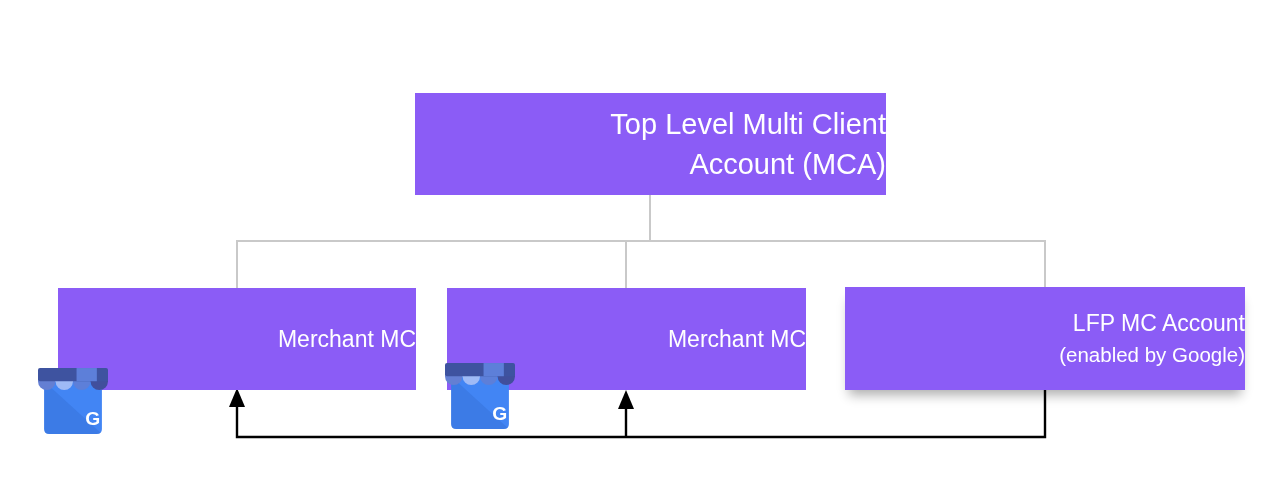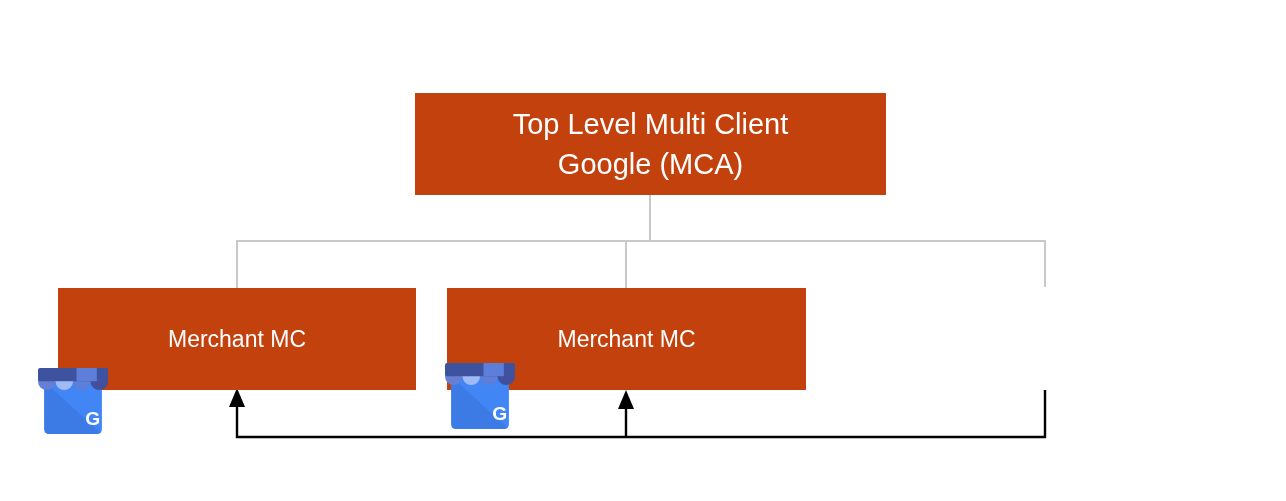--- a/index.html
+++ b/index.html
@@ -18,25 +18,25 @@
   .connectors {
     position: absolute;
     left: 0;
     top: 0;
     width: 1286px;
     height: 501px;
     pointer-events: none;
   }
   .node {
     position: absolute;
-    background: #c2410c;
+    background: #8b5cf6;
     color: #ffffff;
     display: flex;
     flex-direction: column;
-    align-items: center;
+    align-items: flex-end;
     justify-content: center;
     text-align: center;
     box-sizing: border-box;
   }
   .node-top {
     left: 415px;
     top: 93px;
     width: 471px;
     height: 102px;
     font-size: 29px;
@@ -91,31 +91,35 @@
 
     <path d="M650 195 L650 240 M237 241 L1045 241 M237 240 L237 288 M626 240 L626 288 M1045 240 L1045 287" stroke="#c9c9c9" stroke-width="2" fill="none"></path>
 
     <path d="M1045 390 L1045 437 M1046.2 437 L235.8 437 M237 438 L237 405 M626 438 L626 407" stroke="#000000" stroke-width="2.4" fill="none"></path>
     <polygon points="237,388 229,407 245,407" fill="#000000"></polygon>
     <polygon points="626,390 618,409 634,409" fill="#000000"></polygon>
   </svg>
 
   <div class="node node-top">
     <div>Top Level Multi Client</div>
-    <div>Google (MCA)</div>
+    <div>Account (MCA)</div>
   </div>
 
   <div class="node node-child node-child-1">
     <div>Merchant MC</div>
   </div>
 
   <div class="node node-child node-child-2">
     <div>Merchant MC</div>
   </div>
 
+  <div class="node node-child node-child-3">
+    <div>LFP MC Account</div>
+    <div class="node-line-sub">(enabled by Google)</div>
+  </div>
 
   <svg class="gmb-icon gmb-icon-1" viewBox="0 0 69 65" xmlns="http://www.w3.org/2000/svg">
     <defs>
       <clipPath id="gmb-body-clip-1">
         <path d="M6 13 H63 V60 Q63 65 58 65 H11 Q6 65 6 60 Z"></path>
       </clipPath>
     </defs>
     <path d="M6 13 H63 V60 Q63 65 58 65 H11 Q6 65 6 60 Z" fill="#4285f4"></path>
     <g clip-path="url(#gmb-body-clip-1)">
       <polygon points="6,13 63,65 6,65" fill="rgba(12,36,110,0.10)"></polygon>

